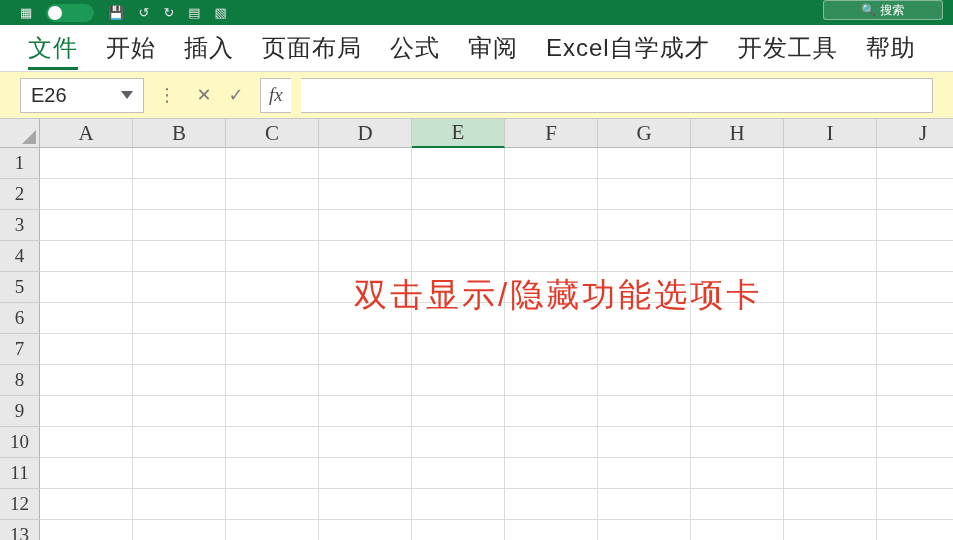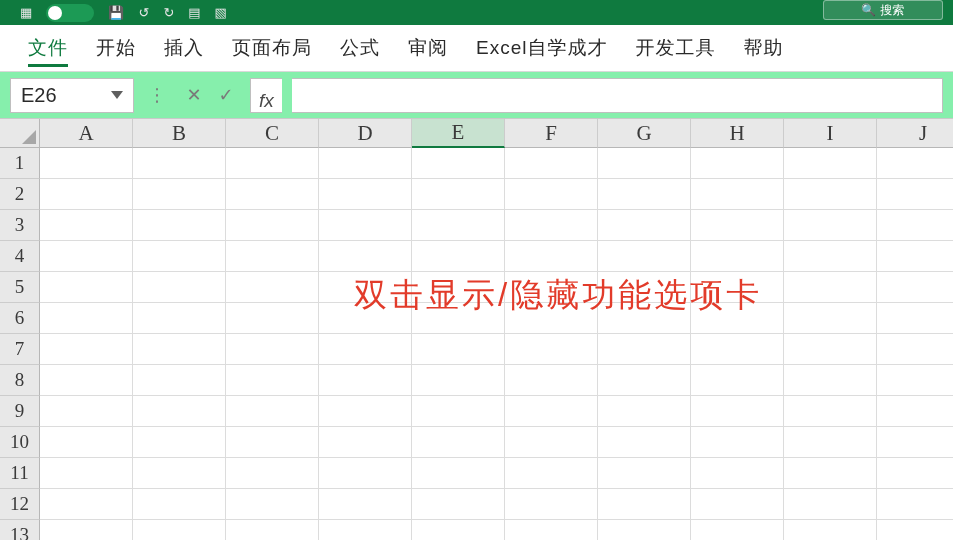--- a/index.html
+++ b/index.html
@@ -56,41 +56,41 @@
     height: 47px;
     background: #fff;
     display: flex;
     align-items: center;
     border-bottom: 1px solid #d9d9d9;
     padding-left: 14px;
     gap: 0;
   }
   .ribbon-tabs .tab {
     padding: 8px 14px;
-    font-size: 19px;
+    font-size: 24px;
     color: #2a2a2a;
     cursor: pointer;
     position: relative;
     letter-spacing: 1px;
   }
   .ribbon-tabs .tab.active {
     color: #0f7a3f;
   }
   .ribbon-tabs .tab.active::after{
     content:""; position:absolute; left:14px; right:14px; bottom:2px;
     height:3px; background:#0f7a3f;
   }
 
   .formula-bar {
     height: 47px;
-    background: #86efac;
+    background: #fef9c3;
     border-bottom: 1px solid #c9c9c9;
     display: flex;
     align-items: center;
-    padding: 6px 10px;
+    padding: 6px 20px;
     gap: 10px;
   }
   .namebox {
     width: 124px; height: 35px;
     background: #fff;
     border: 1px solid #bfbfbf;
     display: flex; align-items: center;
     padding: 0 10px;
     font-size: 20px;
     color: #2a2a2a;
@@ -112,23 +112,23 @@
     font-size: 18px; color:#7a7a7a;
     cursor:pointer;
   }
   .fx { font-style: italic; color:#4a4a4a; font-size:19px; }
   .formula-input {
     flex:1; height: 35px;
     background:#fff; border:1px solid #bfbfbf;
     border-left: none;
   }
   .fx-wrap {
-    display:flex; align-items:flex-end; height:35px;
+    display:flex; align-items:center; height:35px;
     background:#fff; border:1px solid #bfbfbf;
-    padding:0 8px; gap:8px; border-right:none;
+    padding:0 8px; gap:8px; border-right:none;font-family:Liberation Serif, serif;
   }
   .cancel-check-wrap {
     display:flex; align-items:center; gap:4px;
   }
 
   .grid-wrap {
     display: grid;
     grid-template-columns: 40px repeat(10, 93px);
     position: relative;
   }

